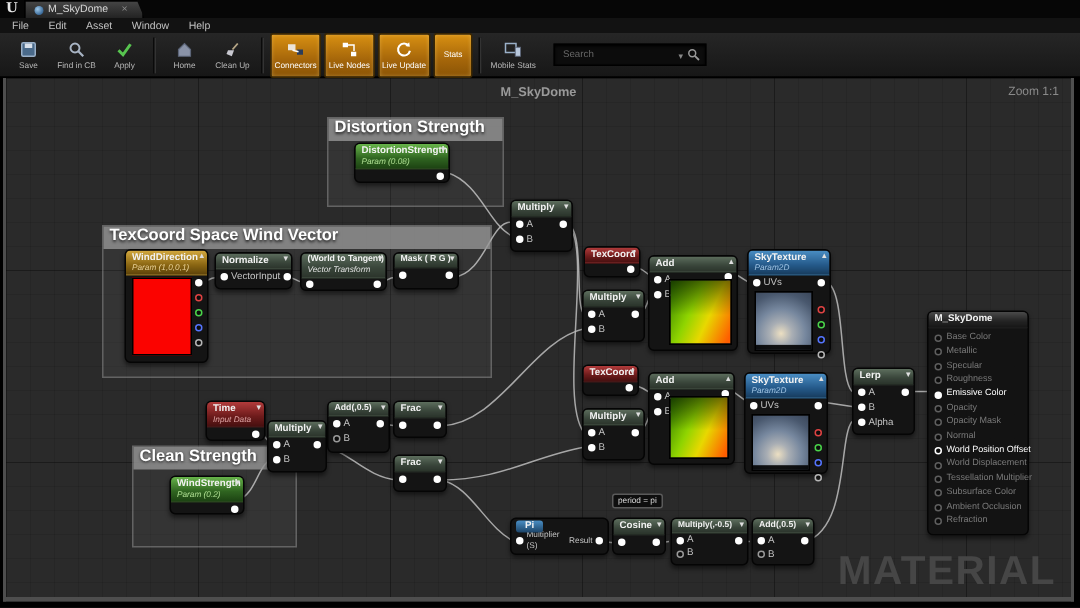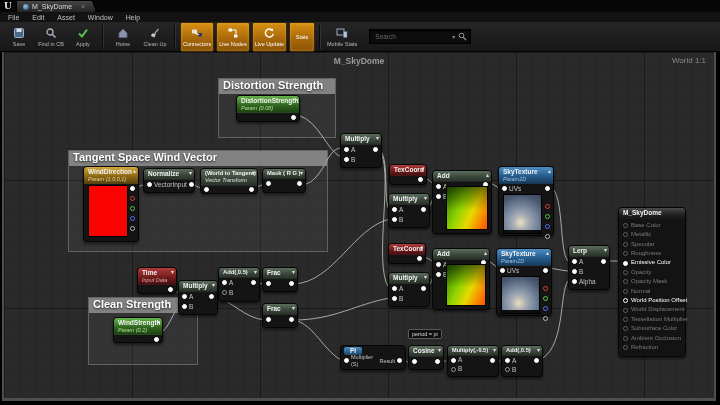--- a/index.html
+++ b/index.html
@@ -181,20 +181,21 @@
     <input placeholder="Search" style="">
     <span class="caret">▾</span>
     <svg width="9" height="9">
         <circle cx="3.5" cy="3.5" r="2.3" fill="none" stroke="#999" stroke-width="1"></circle>
         <line x1="5.2" y1="5.2" x2="8" y2="8" stroke="#999" stroke-width="1.2"></line>
       </svg>
   </div>
 </div>
 
 <div class="canvas">
+  <div class="watermark">MATERIAL</div>
 
   <svg class="wires" width="714" height="349">
     <path d="M294,63 C316,70 322,98 337,105"></path>
     <path d="M298,133 C320,130 322,96 337,96"></path>
     <path d="M130,137 C135,135 136,133 140,133"></path>
     <path d="M188,133 C192,133 193,135 197,136"></path>
     <path d="M251,136 C254,135 256,133 259,133"></path>
     <path d="M374,97 C386,101 379,150 385,157"></path>
     <path d="M374,97 C392,112 368,212 385,236"></path>
     <path d="M420,126 C426,128 428,131 431,133"></path>
@@ -217,21 +218,21 @@
     <path d="M397,309 C400,309 404,310 407,310"></path>
     <path d="M435,310 C438,310 440,309 442,309"></path>
     <path d="M490,309 C492,309 494,309 496,309"></path>
     <path d="M533,309 C562,300 555,240 564,229"></path>
   </svg>
 
   <div class="cmt" style="left:214px;top:26px;width:116px;height:58px;">
     <div class="cmt-h">Distortion Strength</div>
   </div>
   <div class="cmt" style="left:64px;top:98px;width:258px;height:100px;">
-    <div class="cmt-h">Tangent Space Wind Vector</div>
+    <div class="cmt-h">TexCoord Space Wind Vector</div>
   </div>
   <div class="cmt" style="left:84px;top:245px;width:108px;height:66px;">
     <div class="cmt-h">Clean Strength</div>
   </div>
   <div class="bubble" style="left:404px;top:277px;">period = pi</div>
 
   <div class="node" style="left:232px;top:43px;width:64px;height:27px;">
     <div class="nh hdr-param"><span>DistortionStrength</span><span class="sub">Param (0.08)</span><span class="car">▾</span></div>
     <div class="row" style="height:9px;">
         <span class="pin on out"></span>
@@ -561,14 +562,14 @@
         <span class="plab">A</span>
         <span class="pin on out"></span>
       </div>
     <div class="row" style="height:9px;">
         <span class="pin"></span>
         <span class="plab">B</span>
       </div>
   </div>
 
   <div class="gtitle">M_SkyDome</div>
-  <div class="gzoom">World 1:1</div>
+  <div class="gzoom">Zoom 1:1</div>
 </div>
 
 </body></html>

